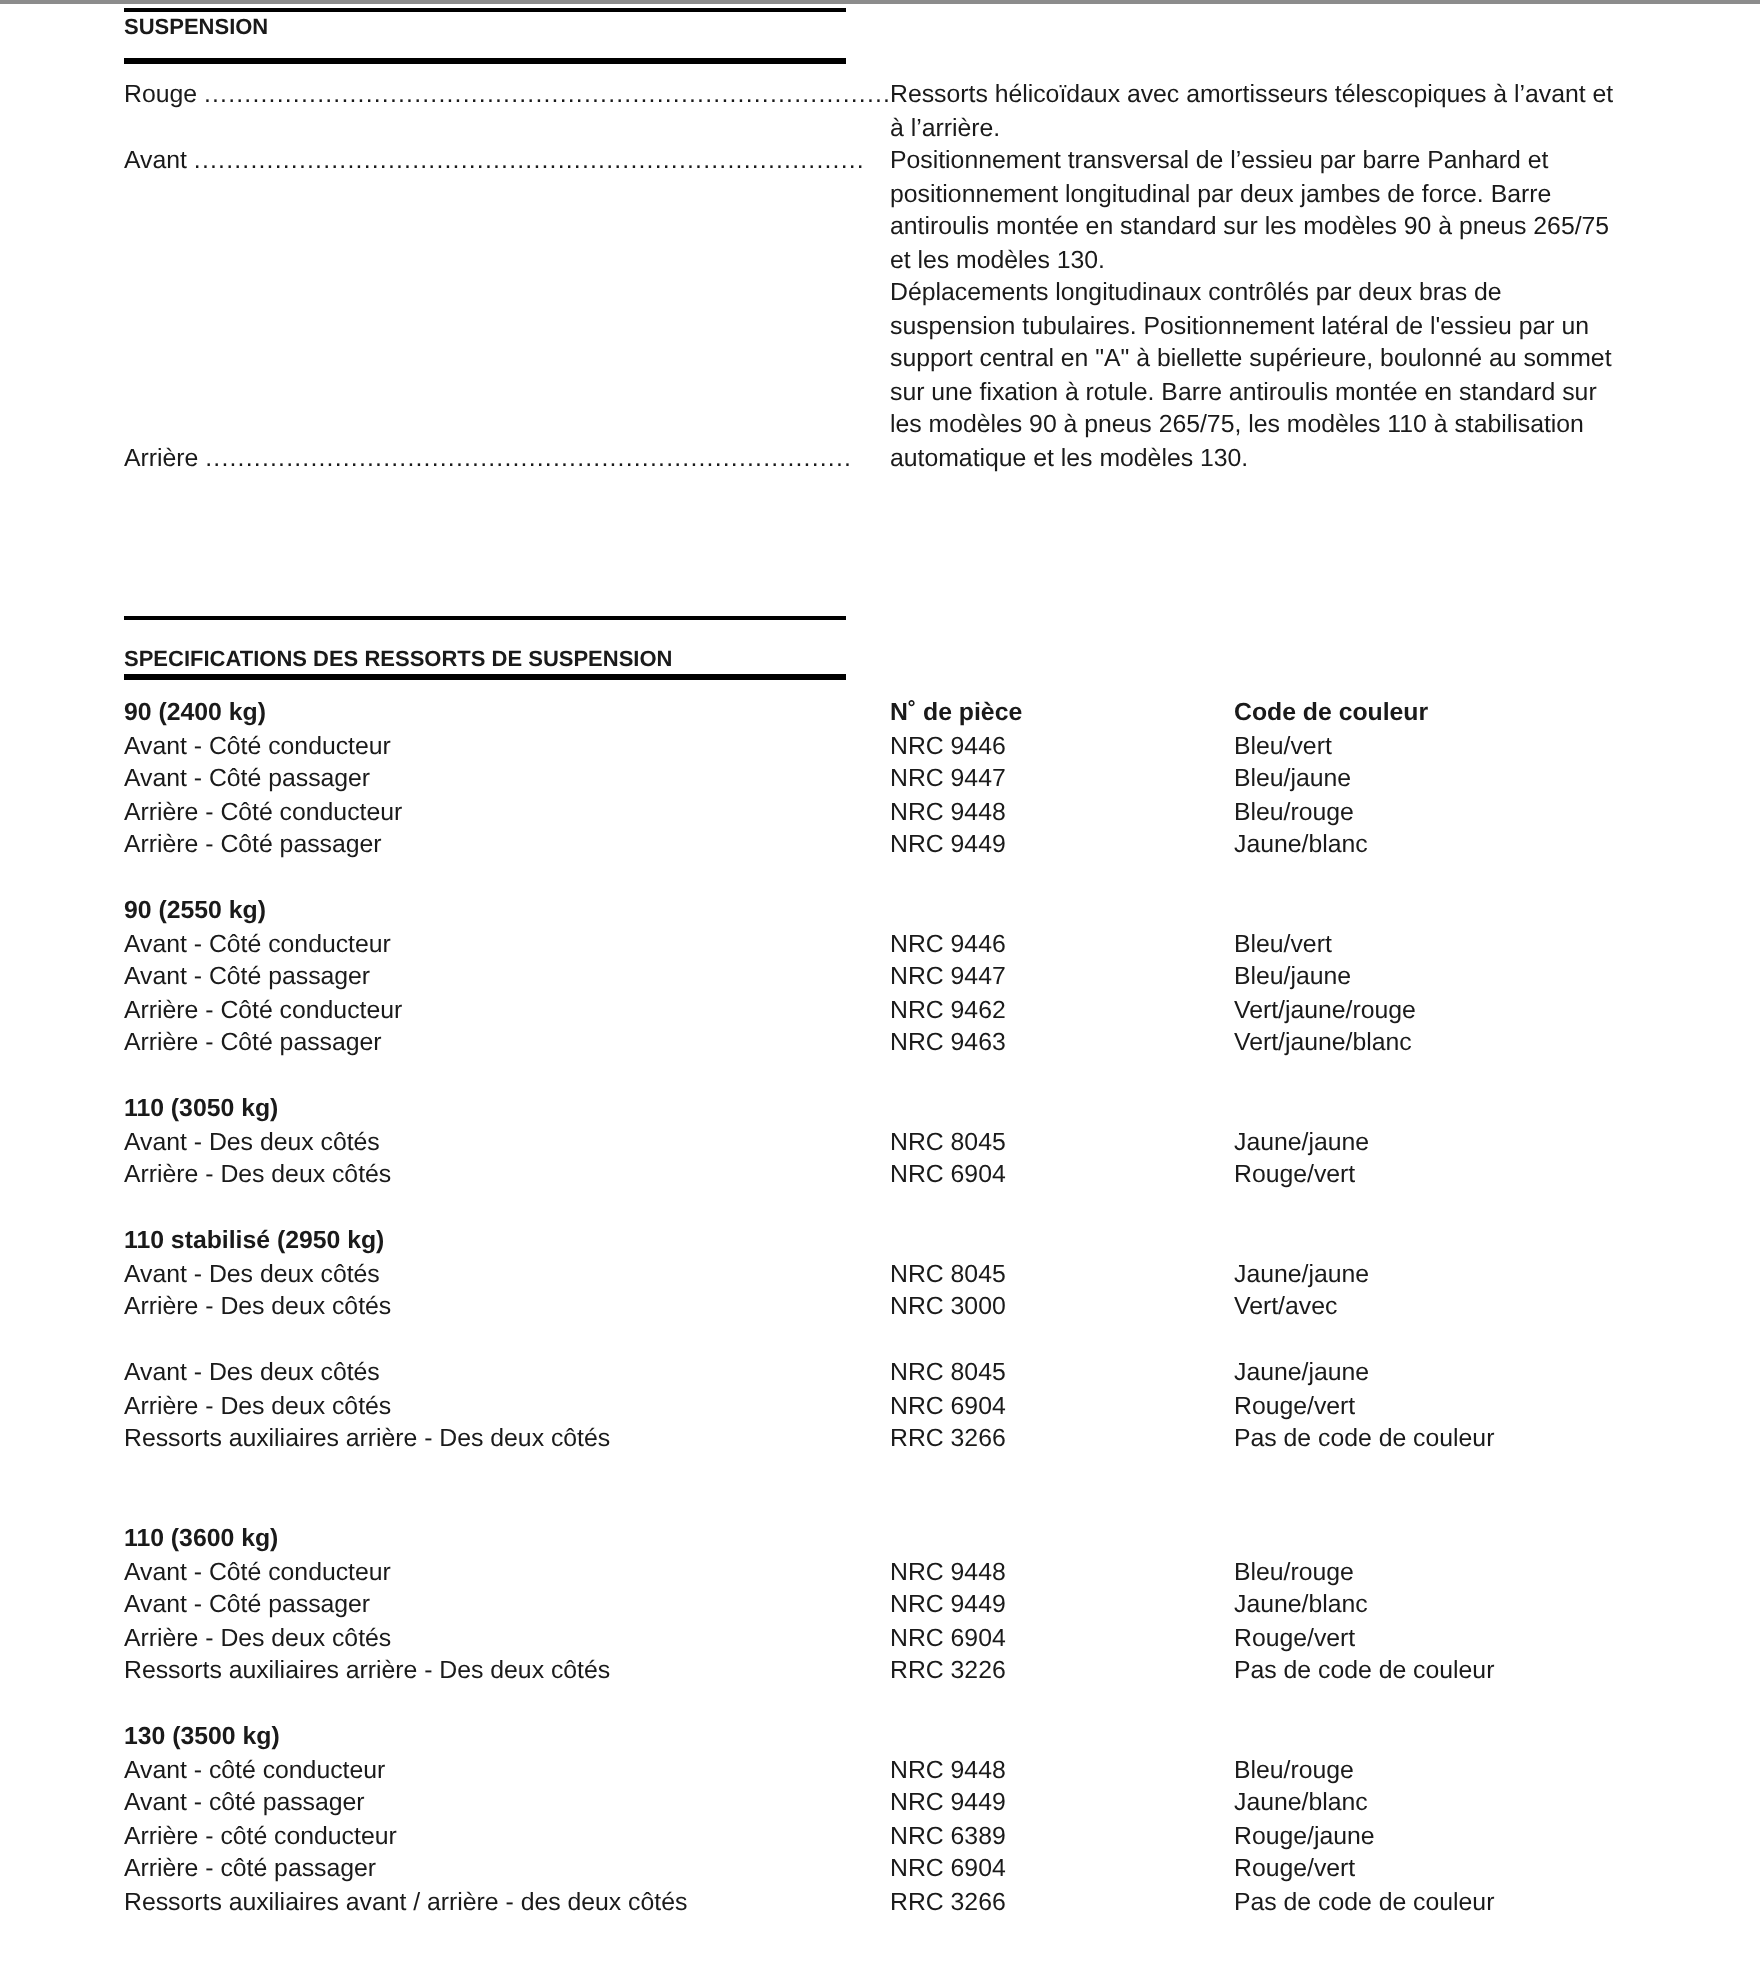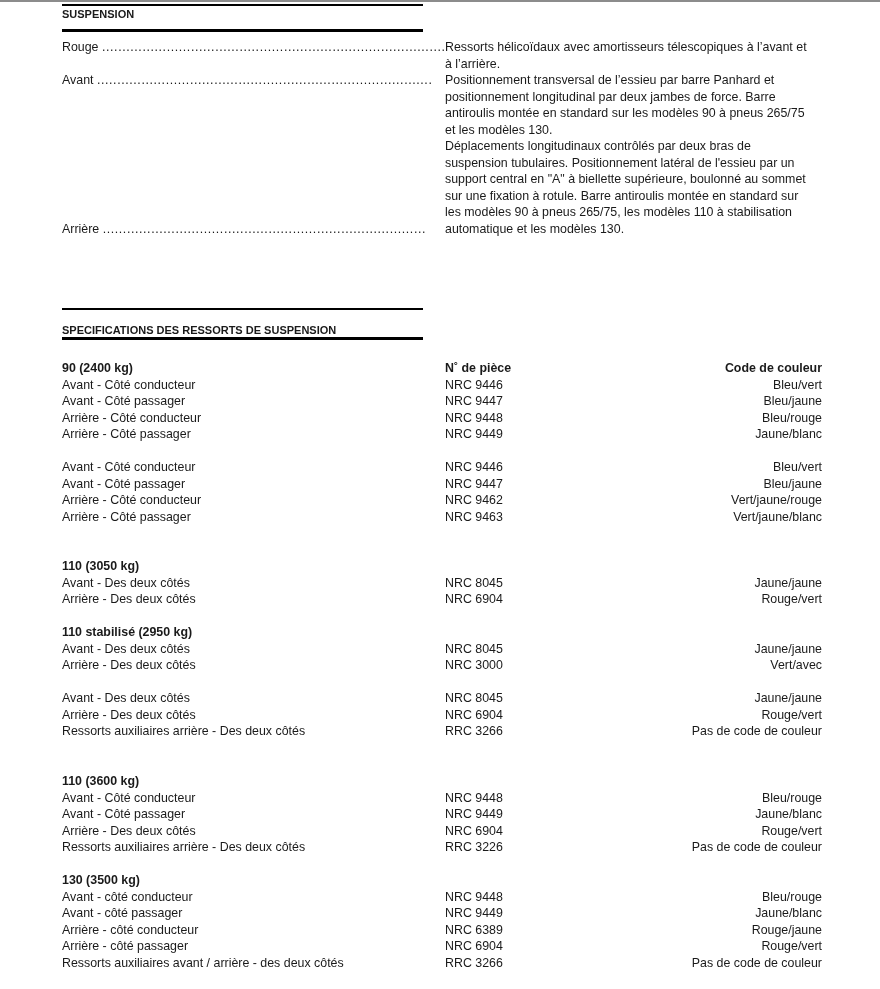--- a/index.html
+++ b/index.html
@@ -11,25 +11,25 @@
     .rule { position: absolute; left: 62px; width: 361px; background: #000; }
     .rule.thin { height: 2px; }
     .rule.thick { height: 3px; }
     .section-title { position: absolute; left: 62px; font-weight: bold; font-size: 11px; letter-spacing: 0; }
     .def-row { position: absolute; left: 62px; width: 760px; display: flex; }
     .def-label {
       width: 383px; white-space: nowrap; overflow: hidden; line-height: 16.5px; flex: none;
     }
     .def-label .dots { letter-spacing: 0.6px; }
     .def-text { width: 370px; line-height: 16.5px; }
-    .spec-group { position: absolute; left: 62px; width: 760px; margin-top: 12px; }
+    .spec-group { position: absolute; left: 62px; width: 760px; }
     .spec-line { display: flex; height: 16.5px; line-height: 16.5px; }
     .c1 { width: 383px; flex: none; }
     .c2 { width: 172px; flex: none; }
-    .c3 { flex: 1; text-align: right; }
+    .c3 { flex: 1; }
     .bold { font-weight: bold; }
   </style>
 </head>
 <body>
 
 <div class="topline"></div>
 
 <div class="rule thin" style="top:4px;"></div>
 <div class="section-title" style="top:8px;">SUSPENSION</div>
 <div class="rule thick" style="top:29px;"></div>
@@ -73,20 +73,23 @@
       <span class="c3">Bleu/rouge</span>
     </div>
   <div class="spec-line">
       <span class="c1">Arrière - Côté passager</span>
       <span class="c2">NRC 9449</span>
       <span class="c3">Jaune/blanc</span>
     </div>
 </div>
 
 <div class="spec-group" style="top:447px;">
+  <div class="spec-line bold">
+      <span class="c1">90 (2550 kg)</span>
+    </div>
   <div class="spec-line">
       <span class="c1">Avant - Côté conducteur</span>
       <span class="c2">NRC 9446</span>
       <span class="c3">Bleu/vert</span>
     </div>
   <div class="spec-line">
       <span class="c1">Avant - Côté passager</span>
       <span class="c2">NRC 9447</span>
       <span class="c3">Bleu/jaune</span>
     </div>

